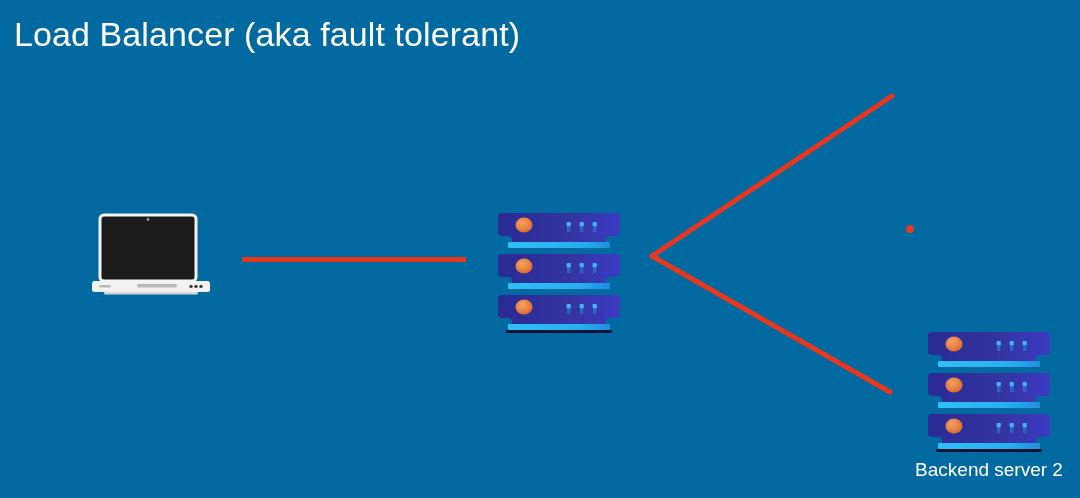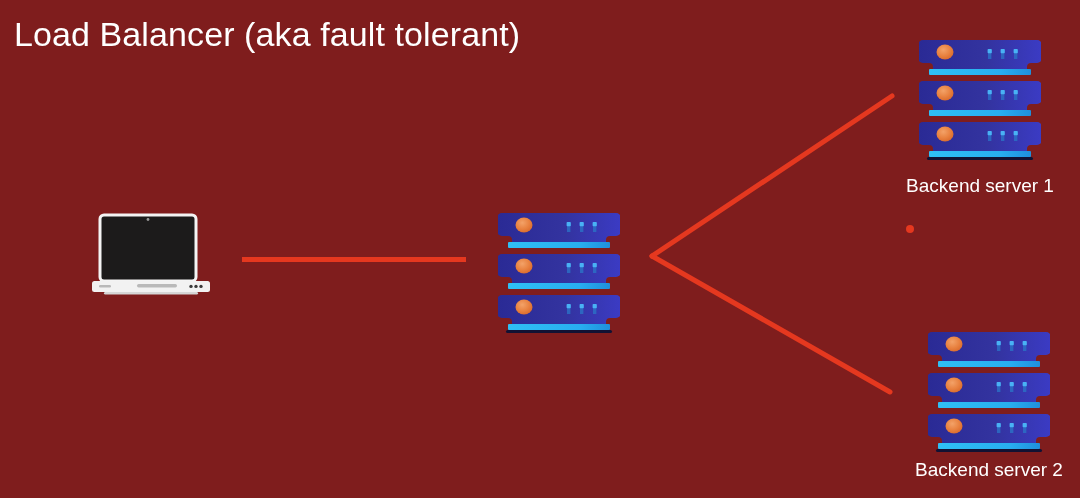--- a/index.html
+++ b/index.html
@@ -9,21 +9,21 @@
     background: #1a1a1a;
   }
   body {
     font-family: "Liberation Sans", sans-serif;
     -webkit-font-smoothing: antialiased;
   }
   #stage {
     position: relative;
     width: 1080px;
     height: 498px;
-    background: #7f1d1d;
+    background: #0369a1;
     overflow: hidden;
   }
 
   
   #slide-title {
     position: absolute;
     left: 14px;
     top: 13px;
     font-size: 34px;
     line-height: 42px;
@@ -180,35 +180,20 @@
       <g transform="translate(0,43)">
         <use href="#unitLB"></use>
       </g>
       <g transform="translate(0,84)">
         <use href="#unitLB"></use>
       </g>
       <rect x="8" y="119" width="106" height="3" rx="1.5" ry="1.5" fill="#121233"></rect>
     </svg>
   </div>
 
-  <div id="backend1-stack" class="server-stack">
-    <svg class="rack" viewBox="0 0 122 122" xmlns="http://www.w3.org/2000/svg">
-      <g transform="translate(0,2)">
-        <use href="#unitLB"></use>
-      </g>
-      <g transform="translate(0,43)">
-        <use href="#unitLB"></use>
-      </g>
-      <g transform="translate(0,84)">
-        <use href="#unitLB"></use>
-      </g>
-      <rect x="8" y="119" width="106" height="3" rx="1.5" ry="1.5" fill="#121233"></rect>
-    </svg>
-    <div class="stack-label">Backend server 1</div>
-  </div>
 
   <div id="backend2-stack" class="server-stack">
     <svg class="rack" viewBox="0 0 122 122" xmlns="http://www.w3.org/2000/svg">
       <g transform="translate(0,2)">
         <use href="#unitLB"></use>
       </g>
       <g transform="translate(0,43)">
         <use href="#unitLB"></use>
       </g>
       <g transform="translate(0,84)">

